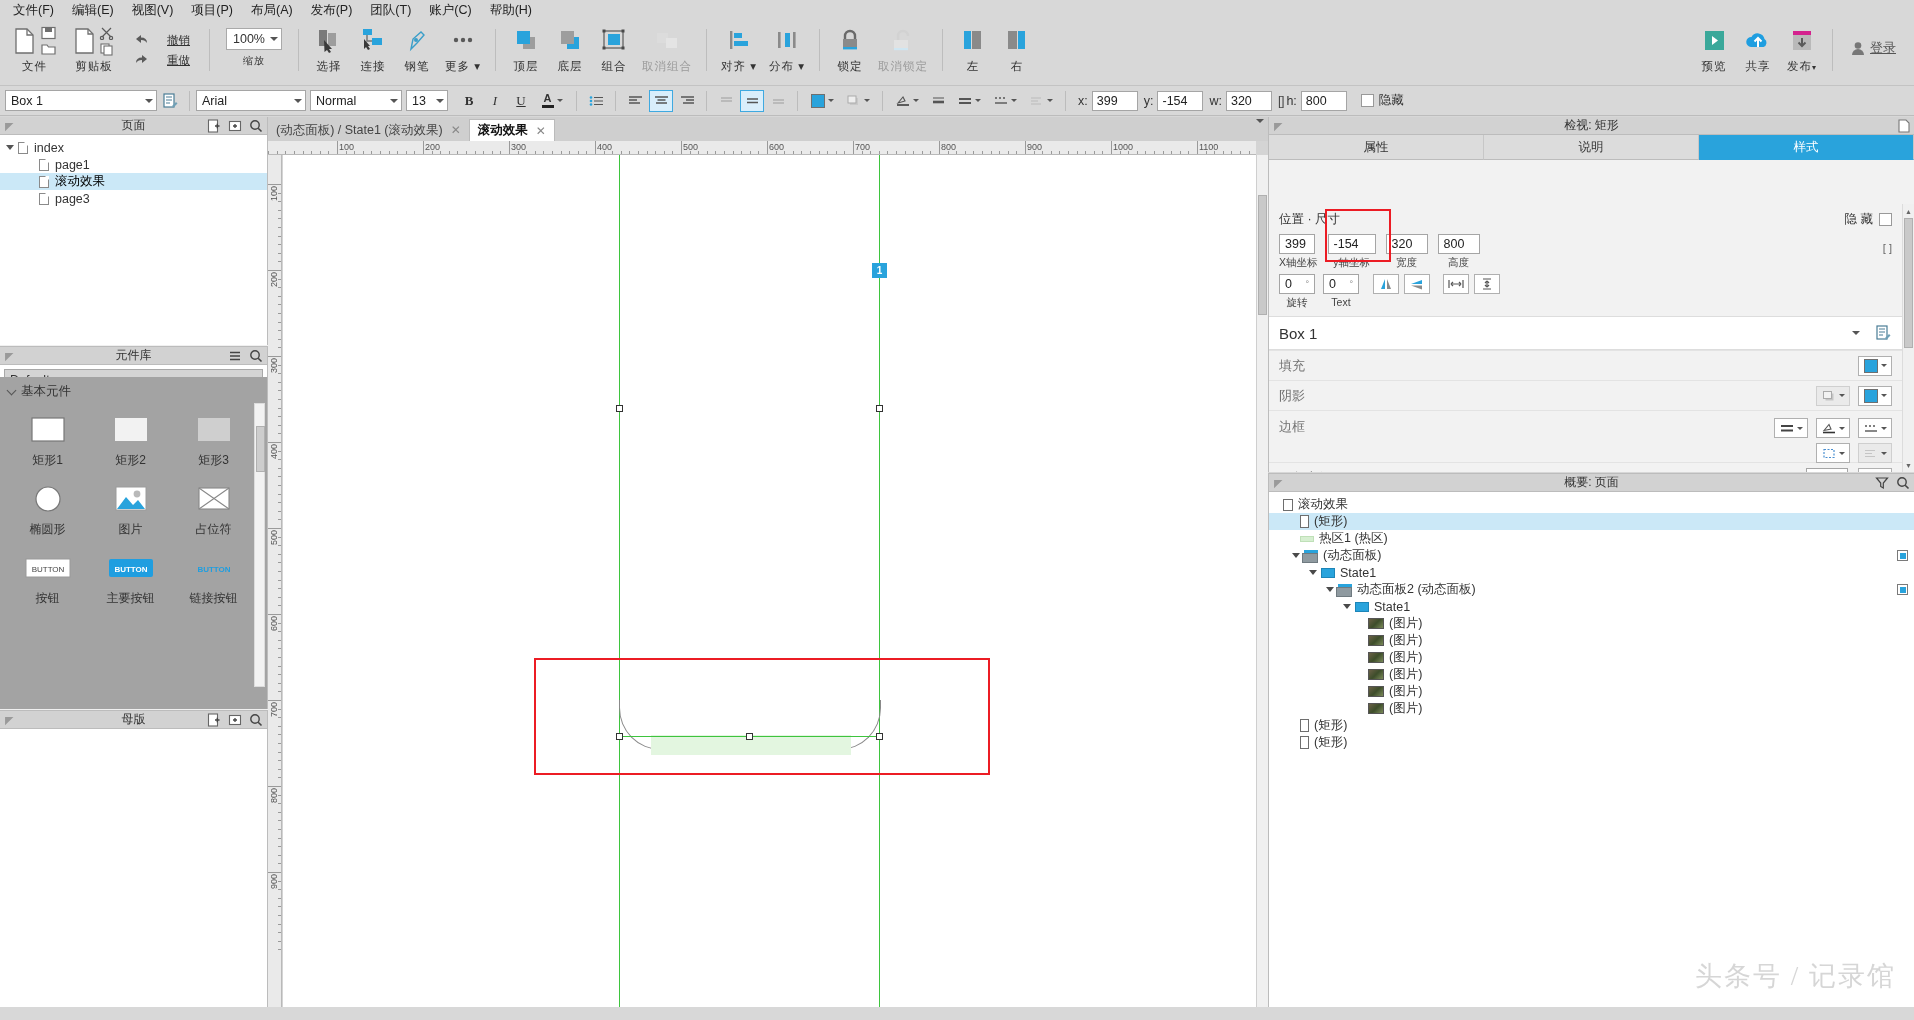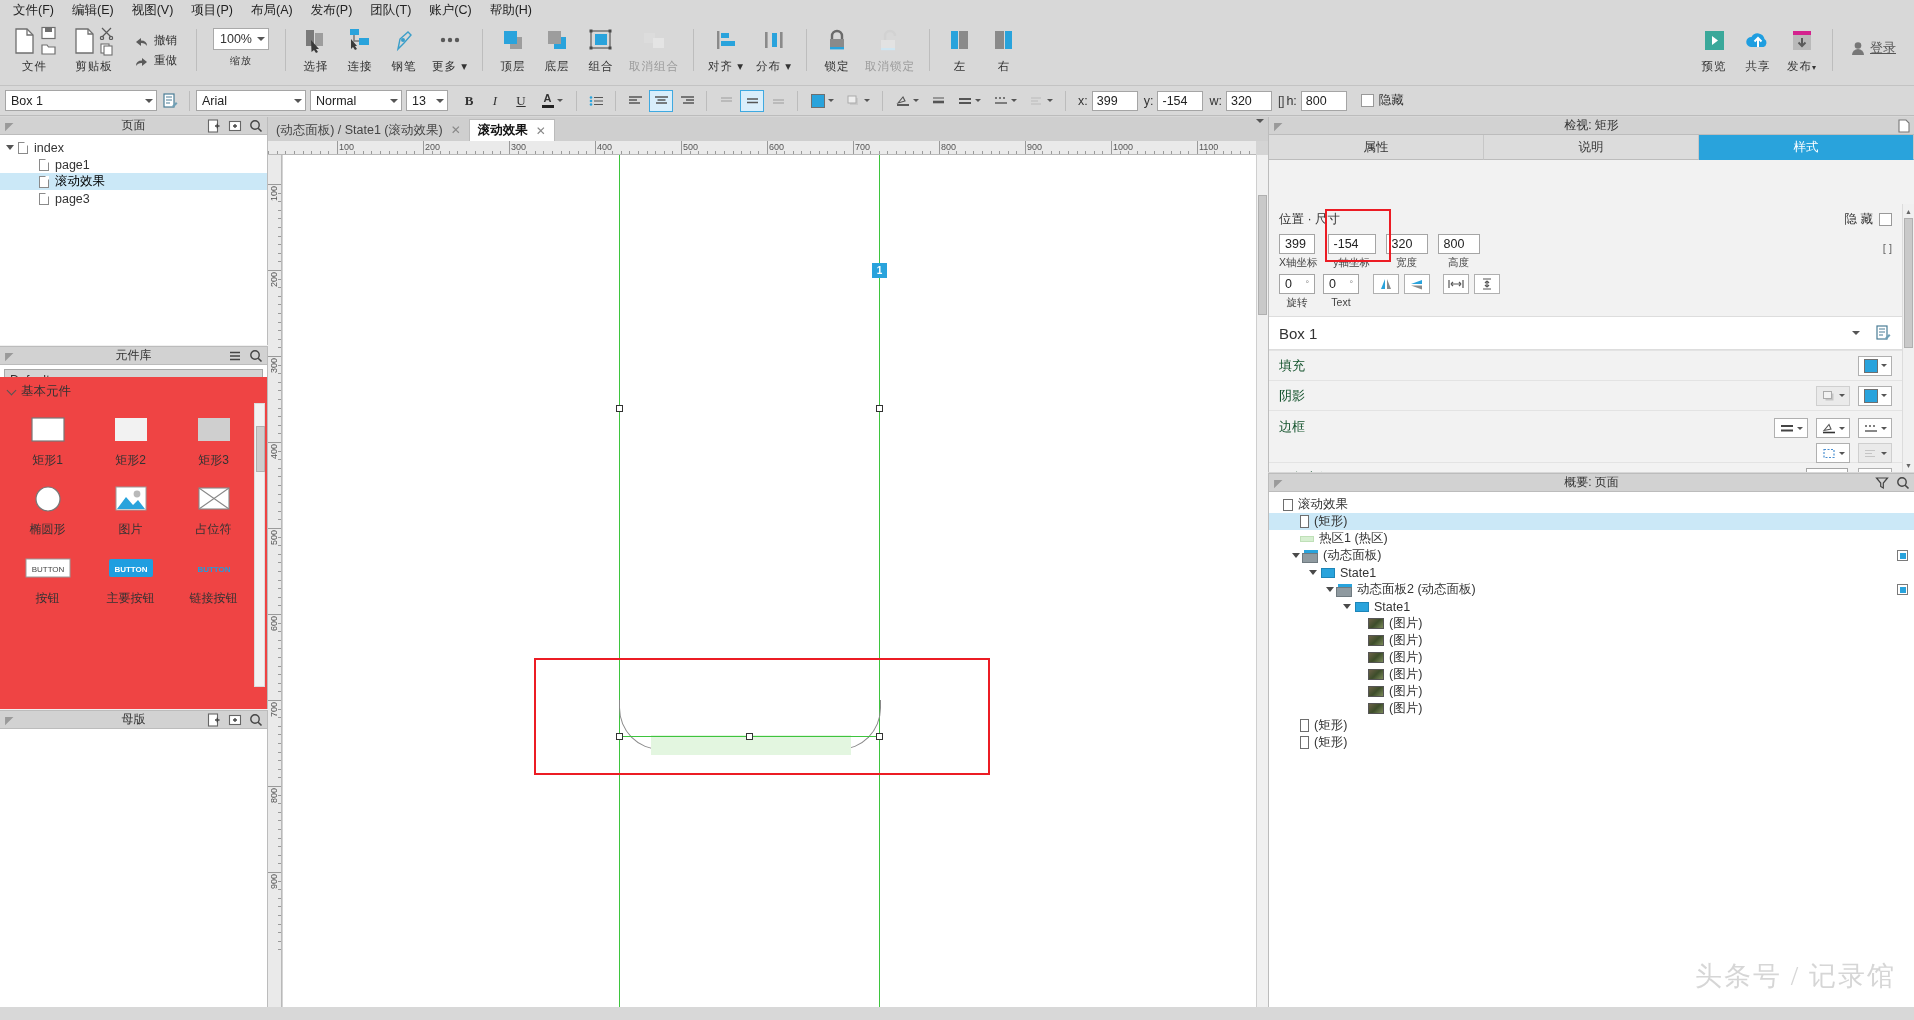--- a/index.html
+++ b/index.html
@@ -38,21 +38,21 @@
   .rbtn .lbl { font-size: 11.5px; margin-top: 3px; color: #333; white-space: nowrap; letter-spacing: 1px; }
   .rbtn.dim .lbl { color: #9b9b9b; }
   .ricon { height: 30px; display:flex; align-items:center; justify-content:center; }
 
   
   .compound { display: flex; flex-direction: column; align-items: center; padding: 4px 8px 0 8px; }
   .compound .row { display: flex; align-items: center; gap: 2px; height: 32px; }
   .compound .lbl { font-size: 11.5px; margin-top: 2px; letter-spacing:1px;}
 
   .undostack { display:flex; flex-direction: column; justify-content:center; height:58px; padding: 0 8px; gap: 3px;}
-  .undorow { display:flex; align-items:flex-end; gap:5px; font-size:11.5px; color:#333; padding:1px 3px; }
+  .undorow { display:flex; align-items:flex-start; gap:18px; font-size:11.5px; color:#333; padding:1px 3px;text-decoration:underline; }
 
   .zoomgrp { display:flex; flex-direction:column; align-items:center; padding: 7px 8px 0 8px; }
   .zoombox {
     width: 56px; height: 22px; background:#fff; border:1px solid #a9a9a9;
     display:flex; align-items:center; justify-content:space-between; padding: 0 3px 0 6px;
     font-size: 12.5px;
   }
   .caret { width:0;height:0;border-left:4px solid transparent;border-right:4px solid transparent;border-top:4px solid #555; }
   .caret.sm { border-left-width:3px;border-right-width:3px;border-top-width:3px; }
 
@@ -108,21 +108,21 @@
   .tri { width:0;height:0;border-left:5px solid #555;border-top:4px solid transparent;border-bottom:4px solid transparent; margin-right:4px;}
   .tri.open { border-left:4px solid transparent;border-right:4px solid transparent;border-top:5px solid #555; border-bottom:0; margin-right:4px; }
   .pgicon { width:10px;height:12px;border:1px solid #8a8a8a;background:#fff;margin-right:6px;position:relative; flex:none;}
   .pgicon:after{content:'';position:absolute;right:-1px;top:-1px;border-left:4px solid transparent;border-top:4px solid #fff;}
 
   .lib-panel { position:absolute; left:0; top:229px; width:268px; height: 363px; background:#fff; border-right:1px solid #bcbcbc; border-top:1px solid #bcbcbc;}
   .lib-select {
     margin: 4px 4px 0 4px; height:21px; background:#d4d4d4; border:1px solid #a8a8a8;
     display:flex;align-items:center;justify-content:space-between; padding:0 5px; font-size:12.5px;
   }
-  .lib-body { position:absolute; left:0; right:0; top:30px; bottom:0; background:#ef4444; }
+  .lib-body { position:absolute; left:0; right:0; top:30px; bottom:0; background:#a3a3a3; }
   .lib-cat { display:flex; align-items:center; gap:6px; padding: 6px 0 2px 8px; font-size:12.5px; }
   .chev { width:7px;height:7px;border-right:1.5px solid #555;border-bottom:1.5px solid #555;transform:rotate(45deg); margin-bottom:3px;}
   .lib-grid { display:grid; grid-template-columns: repeat(3, 1fr); padding: 4px 12px 0 6px; }
   .lib-item { display:flex; flex-direction:column; align-items:center; padding: 8px 0 6px 0; cursor:default;}
   .lib-item .cap { font-size:12px; margin-top:6px; color:#333;}
   .lib-scroll { position:absolute; right:2px; top:26px; bottom:22px; width:11px; background:#f2f2f2; border:1px solid #dcdcdc;}
   .lib-thumb { position:absolute; left:1px; top:22px; width:9px; height:46px; background:#cdcdcd; border:1px solid #b0b0b0;}
 
   .master-panel { position:absolute; left:0; top:593px; width:268px; bottom:0; background:#fff; border-right:1px solid #bcbcbc; border-top:1px solid #bcbcbc;}
 
@@ -193,21 +193,21 @@
   .sec-title { font-size:12.5px; color:#333; padding: 7px 10px 4px 10px; display:flex; align-items:center; justify-content:space-between;}
   .numinput { height:20px; border:1px solid #a5a5a5; background:#fff; font-size:12.5px; padding: 0 5px; display:flex; align-items:center; color:#222;}
   .sublabel { font-size:10.5px; color:#444; text-align:center; margin-top:2px;}
   .iconbtn {
     height:20px; min-width:26px; border:1px solid #b0b0b0; background:#fff;
     display:flex; align-items:center; justify-content:center; gap:3px; padding:0 3px; cursor:default;
   }
   .iconbtn.dim { background:#eaeaea; border-color:#cfcfcf; }
   .swatch { width:14px;height:14px;background:#29a3dc;border:1px solid #6f6f6f;}
   .prop-row { display:flex; align-items:center; height: 30px; border-top:1px solid #e3e3e3; padding: 0 10px; }
-  .prop-row .plabel { font-size:13px; color:#14532d; flex:1; }
+  .prop-row .plabel { font-size:13px; color:#737373; flex:1; }
   .redbox { position:absolute; border:2px solid #ec1c24; }
 
   .outline-panel { position:absolute; left:0; right:0; top:356px; bottom:0; background:#fff; border-left:1px solid #bcbcbc; border-top:1px solid #bcbcbc;}
   .otree { padding-top:4px; font-size:12.5px; }
   .orow { display:flex; align-items:center; height:17px; cursor:default; white-space:nowrap;}
   .orow.sel { background:#cbe8f7; }
   .o-rect { width:9px;height:13px;border:1px solid #6e6e6e;background:#fff;}
   .o-hot { width:14px;height:6px;background:#d6efd1;border:1px solid #bfe0b8;}
   .o-dp { width:14px;height:11px;background:#29a3dc;position:relative;}
   .o-dp:after{content:'';position:absolute;left:-2px;top:3px;width:14px;height:8px;background:#8f9aa0;border:1px solid #6f7a80;}

